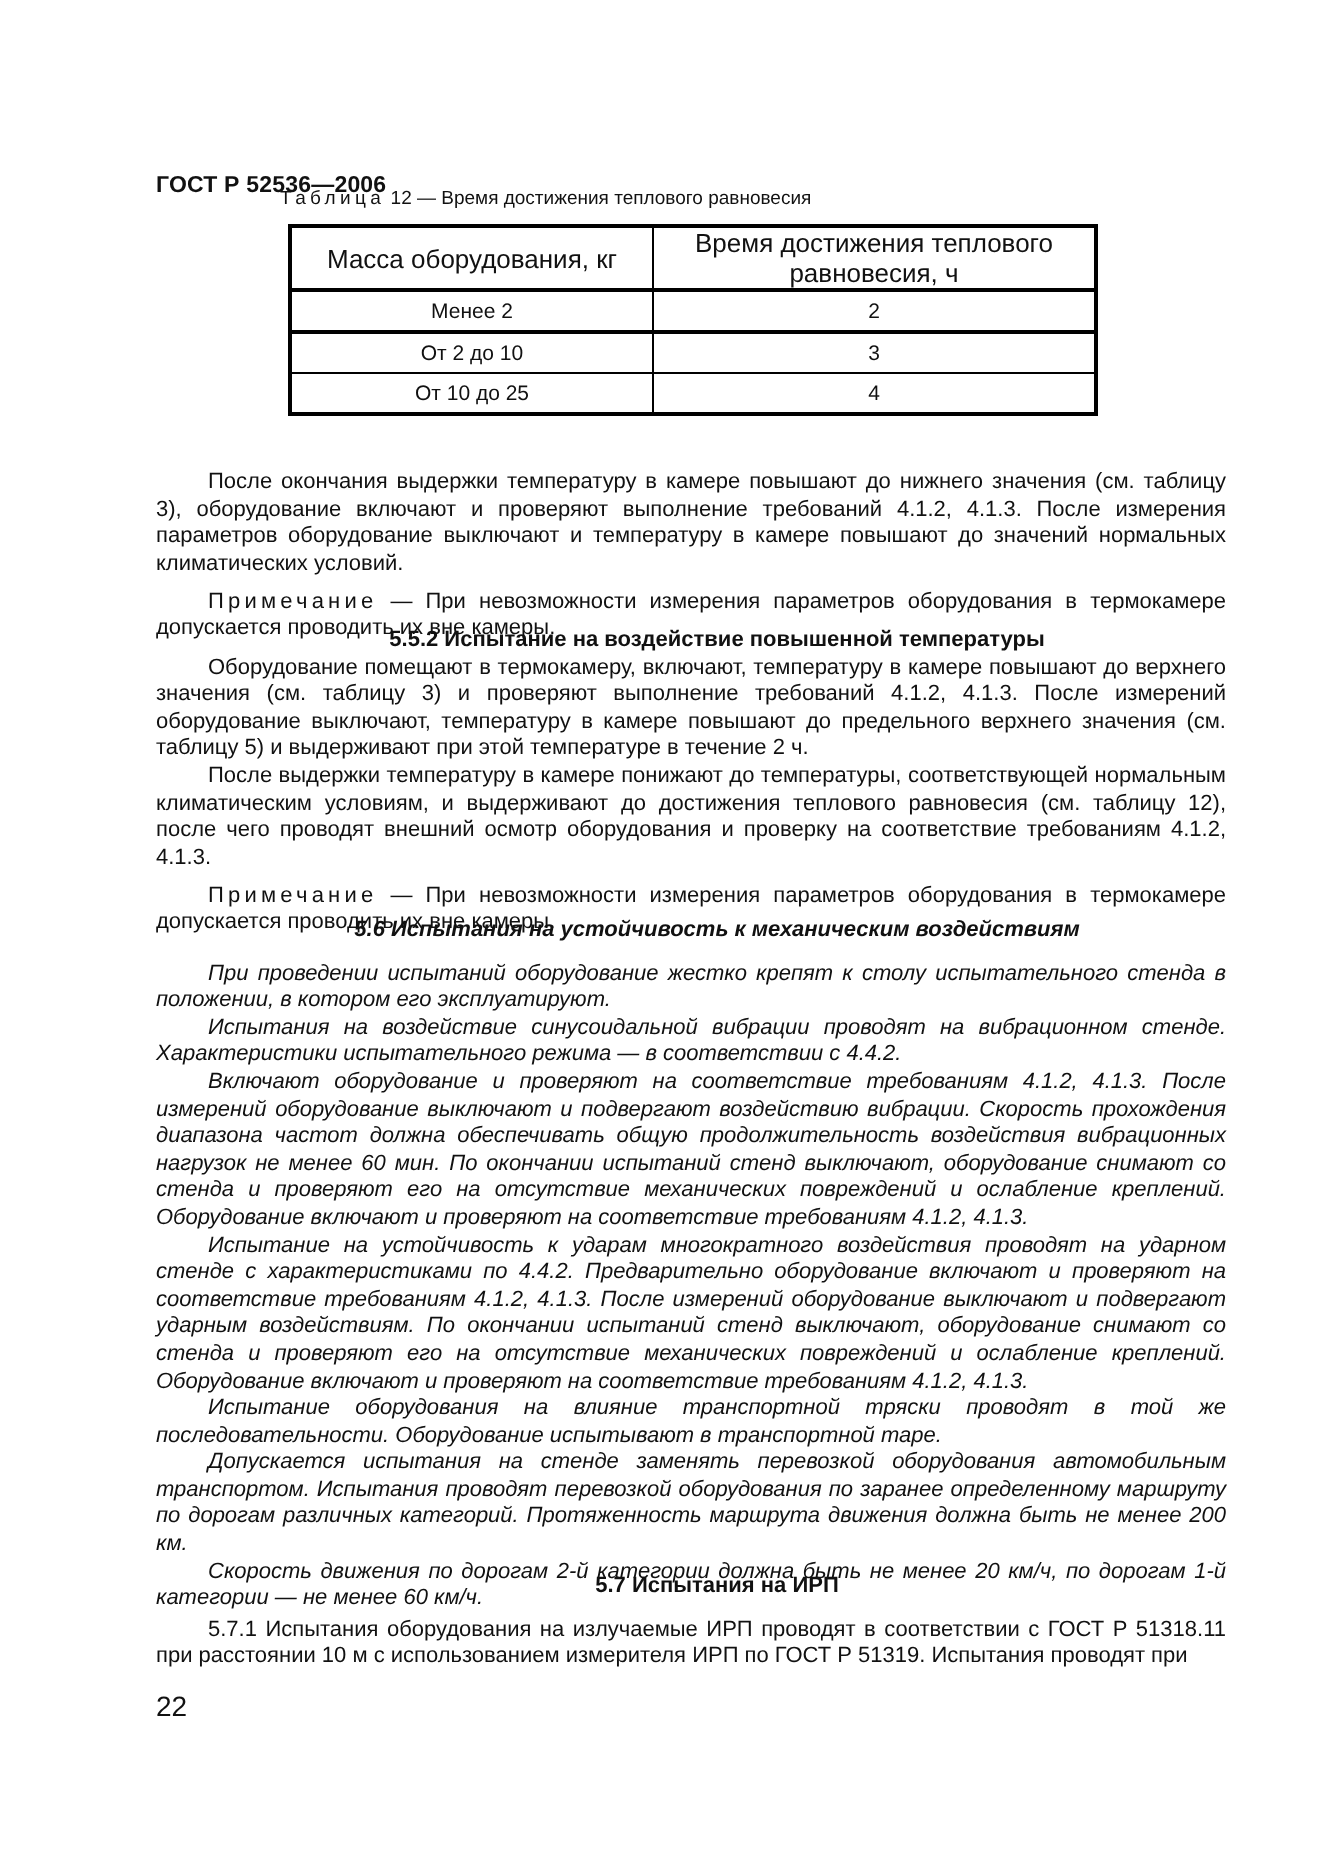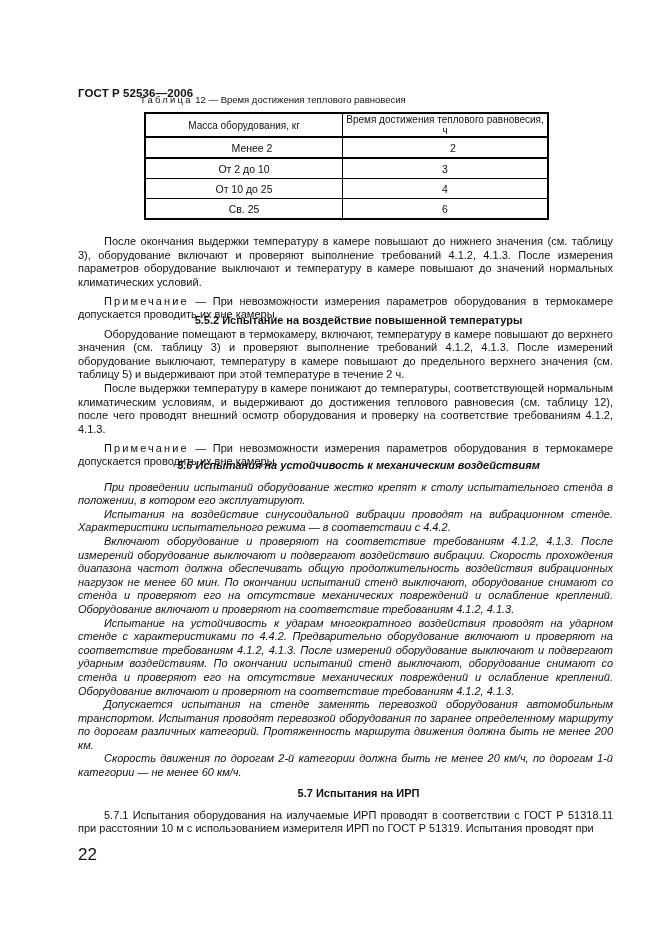--- a/index.html
+++ b/index.html
@@ -3,30 +3,30 @@
   <meta charset="utf-8">
   <style>
     html, body { margin: 0; padding: 0; background: #ffffff; }
     body { width: 661px; height: 935px; position: relative; overflow: hidden;
            font-family: "Liberation Sans", sans-serif; color: #111111; }
     .page-header { position: absolute; left: 78px; top: 59px; font-size: 11.5px; font-weight: bold; letter-spacing: 0.1px; margin-top: 28px; }
     .caption { position: absolute; left: 140px; top: 94px; font-size: 9.5px; }
     .caption .spaced { letter-spacing: 2.2px; }
     table.data-table { position: absolute; left: 144px; top: 112px; width: 405px; border-collapse: collapse; border: 2px solid #000; }
     table.data-table th, table.data-table td { border: 1px solid #000; text-align: center; padding: 0; }
-    table.data-table th { font-weight: normal; font-size: 10px; height: 17px; border-bottom: 2px solid #000; }
+    table.data-table th { font-weight: normal; font-size: 13px; height: 17px; border-bottom: 2px solid #000; }
     table.data-table td { font-size: 10.5px; height: 19px; }
-    table.data-table tr.first td { border-bottom: 2px solid #000; padding-left: 16px; }
+    table.data-table tr.first td { border-bottom: 2px solid #000; }
     table.data-table th.c1, table.data-table td.c1 { width: 180px; }
     .body-text { position: absolute; left: 78px; width: 535px; font-size: 11px; line-height: 13.6px; }
     .para { text-align: justify; text-indent: 26px; margin: 0; }
     .note { text-align: justify; text-indent: 26px; margin: 0; font-size: 11px; line-height: 12.5px; }
     .note .spaced { letter-spacing: 2.1px; }
     .heading { font-weight: bold; text-indent: 26px; margin: 0; font-size: 11px; text-align: center; }
-    .page-number { position: absolute; left: 78px; top: 845px; font-size: 17px; }
+    .page-number { position: absolute; left: 78px; top: 845px; font-size: 14px; }
   </style>
 </head>
 <body>
 
 <div class="page-header">ГОСТ Р 52536—2006</div>
 
 <div class="caption"><span class="spaced">Таблица</span><span> 12 — Время достижения теплового равновесия</span></div>
 
 <table class="data-table">
   <thead>
@@ -41,24 +41,20 @@
       <td>2</td>
     </tr>
     <tr>
       <td class="c1">От 2 до 10</td>
       <td>3</td>
     </tr>
     <tr>
       <td class="c1">От 10 до 25</td>
       <td>4</td>
     </tr>
-    <tr>
-      <td class="c1">Св. 25</td>
-      <td>6</td>
-    </tr>
   </tbody>
 </table>
 
 <div class="body-text" style="top: 235px;">
   <p class="para">После окончания выдержки температуру в камере повышают до нижнего значения (см. таблицу 3), оборудование включают и проверяют выполнение требований 4.1.2, 4.1.3. После измерения параметров оборудование выключают и температуру в камере повышают до значений нормальных климатических условий.</p>
   <p class="note" style="margin-top: 6px;"><span class="spaced">Примечание</span><span> — При невозможности измерения параметров оборудования в термокамере допускается проводить их вне камеры.</span></p>
 </div>
 
 <div class="body-text" style="top: 314px;">
   <p class="heading">5.5.2 Испытание на воздействие повышенной температуры</p>
@@ -66,20 +62,21 @@
   <p class="para">После выдержки температуру в камере понижают до температуры, соответствующей нормальным климатическим условиям, и выдерживают до достижения теплового равновесия (см. таблицу 12), после чего проводят внешний осмотр оборудования и проверку на соответствие требованиям 4.1.2, 4.1.3.</p>
   <p class="note" style="margin-top: 6px;"><span class="spaced">Примечание</span><span> — При невозможности измерения параметров оборудования в термокамере допускается проводить их вне камеры.</span></p>
 </div>
 
 <div class="body-text" style="top: 459px; font-style: italic;">
   <p class="heading" style="margin-bottom: 8px;">5.6 Испытания на устойчивость к механическим воздействиям</p>
   <p class="para">При проведении испытаний оборудование жестко крепят к столу испытательного стенда в положении, в котором его эксплуатируют.</p>
   <p class="para">Испытания на воздействие синусоидальной вибрации проводят на вибрационном стенде. Характеристики испытательного режима — в соответствии с 4.4.2.</p>
   <p class="para">Включают оборудование и проверяют на соответствие требованиям 4.1.2, 4.1.3. После измерений оборудование выключают и подвергают воздействию вибрации. Скорость прохождения диапазона частот должна обеспечивать общую продолжительность воздействия вибрационных нагрузок не менее 60 мин. По окончании испытаний стенд выключают, оборудование снимают со стенда и проверяют его на отсутствие механических повреждений и ослабление креплений. Оборудование включают и проверяют на соответствие требованиям 4.1.2, 4.1.3.</p>
   <p class="para">Испытание на устойчивость к ударам многократного воздействия проводят на ударном стенде с характеристиками по 4.4.2. Предварительно оборудование включают и проверяют на соответствие требованиям 4.1.2, 4.1.3. После измерений оборудование выключают и подвергают ударным воздействиям. По окончании испытаний стенд выключают, оборудование снимают со стенда и проверяют его на отсутствие механических повреждений и ослабление креплений. Оборудование включают и проверяют на соответствие требованиям 4.1.2, 4.1.3.</p>
+  <p class="para">Испытание оборудования на влияние транспортной тряски проводят в той же последовательности. Оборудование испытывают в транспортной таре.</p>
   <p class="para">Допускается испытания на стенде заменять перевозкой оборудования автомобильным транспортом. Испытания проводят перевозкой оборудования по заранее определенному маршруту по дорогам различных категорий. Протяженность маршрута движения должна быть не менее 200 км.</p>
   <p class="para">Скорость движения по дорогам 2-й категории должна быть не менее 20 км/ч, по дорогам 1-й категории — не менее 60 км/ч.</p>
 </div>
 
 <div class="body-text" style="top: 787px;">
   <p class="heading" style="margin-bottom: 8px;">5.7 Испытания на ИРП</p>
   <p class="para">5.7.1 Испытания оборудования на излучаемые ИРП проводят в соответствии с ГОСТ Р 51318.11 при расстоянии 10 м с использованием измерителя ИРП по ГОСТ Р 51319. Испытания проводят при</p>
 </div>
 
 <div class="page-number">22</div>

